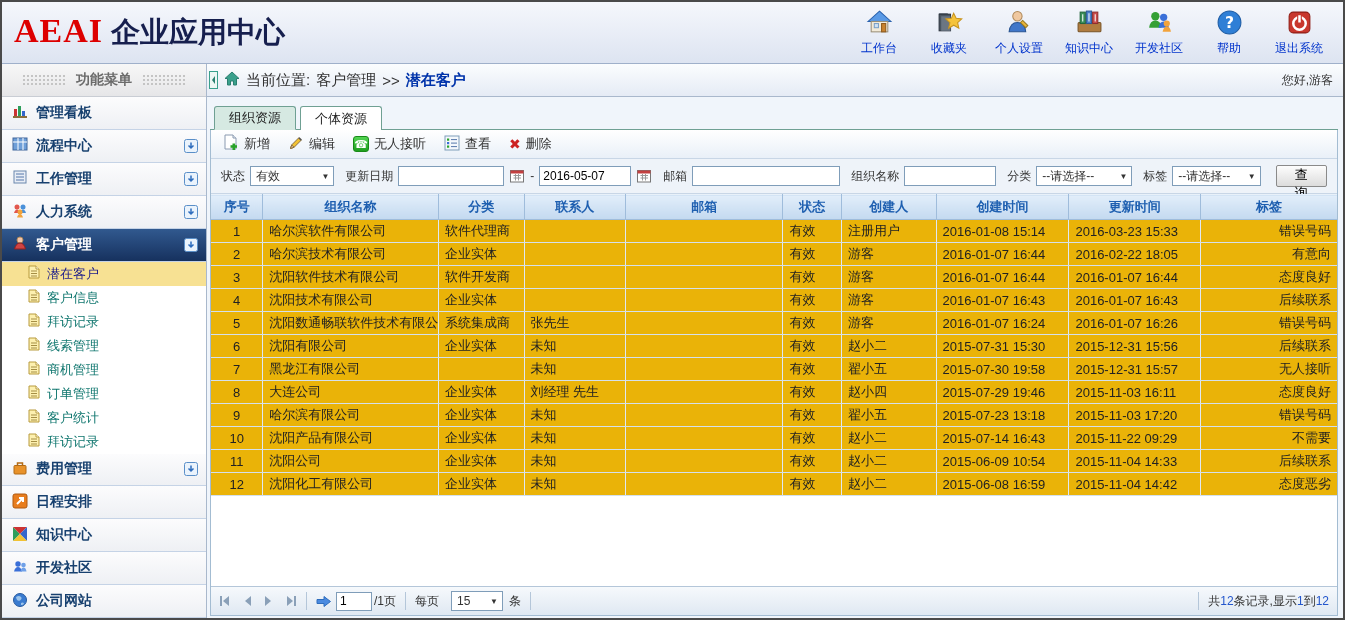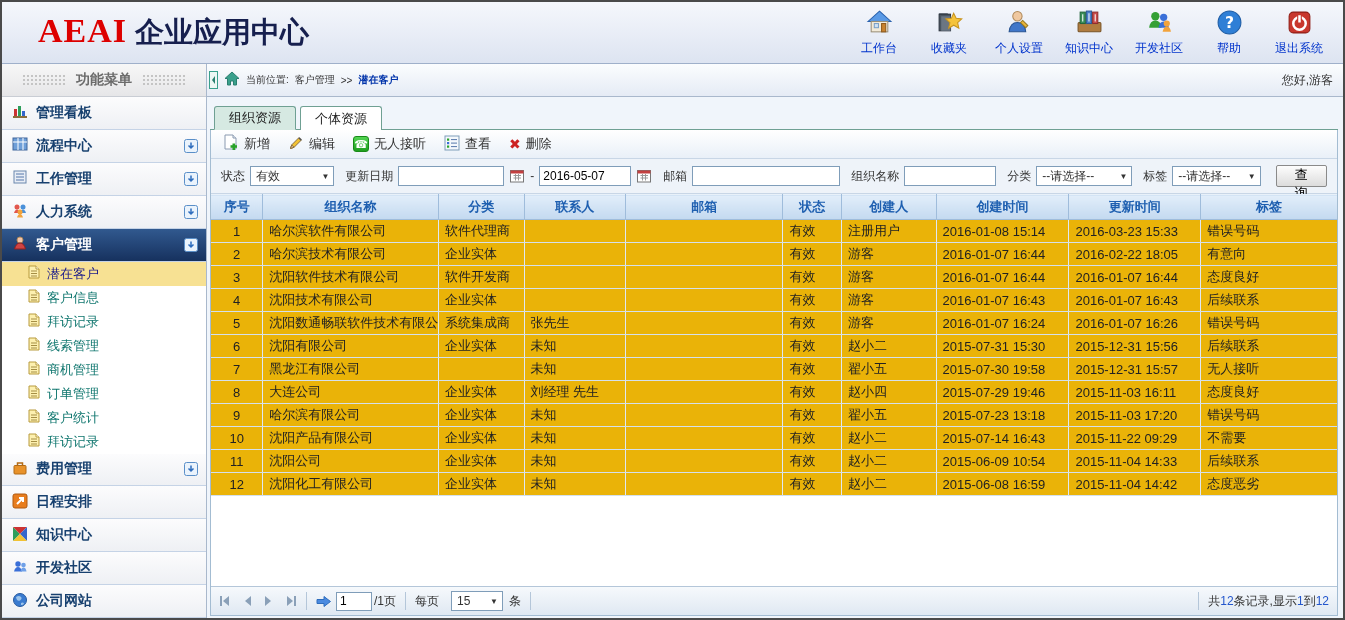--- a/index.html
+++ b/index.html
@@ -2,21 +2,21 @@
 <html><head>
 <meta charset="utf-8">
 <style>
   * { margin:0; padding:0; box-sizing:border-box; }
   html,body { width:1345px; height:620px; }
   body { font-family:"Liberation Sans","DejaVu Sans",sans-serif; font-size:13px; color:#333; background:#fff; }
   .app { width:1345px; height:620px; border:2px solid #4a4a4a; display:flex; flex-direction:column; background:#fff; overflow:hidden; }
 
   
   .header { height:62px; flex:0 0 62px; background:linear-gradient(#f5f7fc,#dde4f1); border-bottom:1px solid #9fb0ca; display:flex; align-items:center; justify-content:space-between; padding:0 10px 0 12px; }
-  .logo { display:flex; align-items:baseline; gap:8px;margin-left:24px; }
+  .logo { display:flex; align-items:baseline; gap:8px; }
   .logo-en { font-family:"Liberation Serif","DejaVu Serif",serif; font-weight:bold; font-size:34px; color:#dd0000; letter-spacing:1px; }
   .logo-cn { font-weight:bold; font-size:29px; color:#161f4e; }
   .qicons { display:flex; align-items:flex-end; gap:14px; padding-right:6px; }
   .qicon { display:flex; flex-direction:column; align-items:center; gap:1px; width:56px; cursor:pointer; }
   .qicon .lbl { font-size:12px; color:#0033cc; white-space:nowrap; }
 
   
   .main { flex:1; display:flex; min-height:0; }
 
   
@@ -31,21 +31,21 @@
   .grp-arrow { width:14px; height:14px; flex:0 0 14px; }
   .submenu { background:#fff; }
   .sub { height:24px; display:flex; align-items:center; gap:7px; padding-left:26px; cursor:pointer; }
   .sub .slabel { font-size:13px; color:#0f766e; }
   .sub.active { background:#f7e193; }
   .sub.active .slabel { color:#1b1b8a; }
 
   
   .content { flex:1; display:flex; flex-direction:column; min-width:0; background:#f0f5fb; }
   .crumbbar { height:33px; flex:0 0 33px; background:linear-gradient(#fbfdfe,#e5ebf5); border-bottom:1px solid #a9b8cc; display:flex; align-items:center; padding:0 10px 0 2px; gap:6px; }
-  .crumbbar .txt { font-size:10px; color:#333; }
+  .crumbbar .txt { font-size:15px; color:#333; }
   .crumbbar .cur { font-weight:bold; color:#0033aa; }
   .crumbbar .spacer { flex:1; }
   .greet { font-size:12px; color:#333;margin-left:19px; }
 
   .content-body { flex:1; display:flex; flex-direction:column; padding:8px 5px 2px 3px; min-height:0; }
   .tabbar { height:25px; flex:0 0 25px; display:flex; align-items:flex-end; gap:4px; padding-left:4px; border-bottom:1px solid #6fa093; }
   .tab { height:24px; padding:0 14px; display:flex; align-items:center; font-size:13px; color:#222; border:1px solid #6fa093; border-bottom:none; border-radius:3px 3px 0 0; background:#fff; cursor:pointer; margin-bottom:-1px; }
   .tab.active { background:#d6e9e2; border-bottom:1px solid #d6e9e2; }
 
   .panel { flex:1; display:flex; flex-direction:column; border:1px solid #a3bcd2; border-top:none; background:#eab308; min-height:0; }
@@ -59,21 +59,21 @@
   input.fin { height:20px; border:1px solid #7f9db9; font-size:12px; padding:0 3px; font-family:"Liberation Sans","DejaVu Sans",sans-serif; }
   .fselect { display:inline-flex; align-items:center; justify-content:space-between; background:#fff; border:1px solid #7f9db9; height:20px; padding:0 4px 0 5px; cursor:pointer; }
   .fselect .caret { font-size:8px; color:#333; margin-left:6px; }
   .calbtn { cursor:pointer; display:flex; align-items:center; margin:0 1px; }
   .qbtn { height:22px; padding:0 12px; border:1px solid #8a8a8a; background:linear-gradient(#fdfdfd,#dcdcdc); font-size:13px; cursor:pointer; margin-left:10px; border-radius:2px; }
 
   table.grid { width:100%; border-collapse:collapse; table-layout:fixed; }
   .grid th { height:25px; background:linear-gradient(#e2eefa,#c3d9f0); color:#1e5fb0; font-size:13px; font-weight:bold; border-right:1px solid #9fbcdb; border-bottom:1px solid #9fbcdb; border-top:1px solid #e8f1fa; white-space:nowrap; overflow:hidden; }
   .grid th:last-child { border-right:none; }
   .grid td { height:23px; font-size:13px; color:#222; padding:0 6px; border-right:1px solid #e0e8f2; border-bottom:1px solid #d4e0ec; white-space:nowrap; overflow:hidden; }
-  .grid td:last-child { border-right:none; }
+  .grid td:last-child { border-right:none;text-align:right; }
   .grid td.ctr { text-align:center; }
   .gridwrap { flex:0 0 auto; }
   .fillspace { flex:1; background:#fff; }
 
   .pagebar { height:29px; flex:0 0 29px; background:linear-gradient(#f6f9fc,#dfe8f2); border-top:1px solid #b4c6d9; display:flex; align-items:center; padding:0 8px; font-size:12px; color:#333; }
   .pgnav { display:flex; align-items:center; gap:10px; }
   .pgbtn { cursor:pointer; display:flex; align-items:center; }
   .vsep { width:1px; height:18px; background:#b4c6d9; margin:0 9px; }
   .pgin { width:36px; height:19px; border:1px solid #7f9db9; font-size:12px; padding:0 3px; font-family:"Liberation Sans","DejaVu Sans",sans-serif; }
   .pg-spacer { flex:1; }

